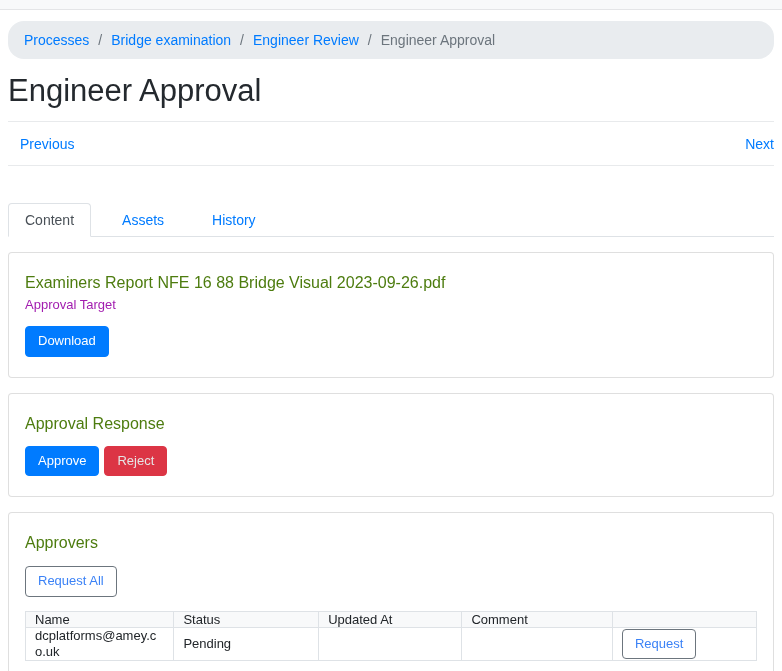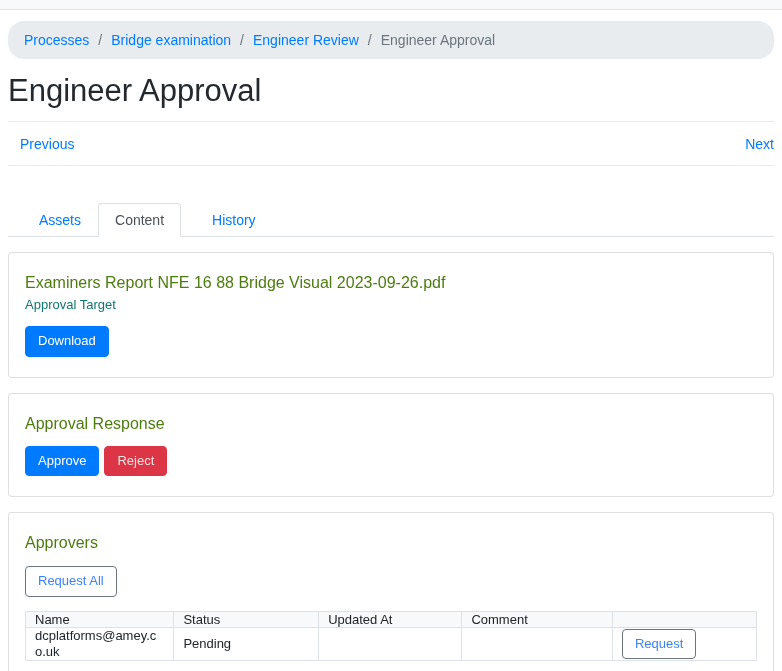--- a/index.html
+++ b/index.html
@@ -49,21 +49,21 @@
     border-radius: 4px 4px 0 0;
   }
   .tab.inactive { color: #007bff; margin-left: 14px; }
 
   
   .card {
     border: 1px solid rgba(0,0,0,.125); border-radius: 4px;
     margin-top: 15px; padding: 20px 16px; background: #fff;
   }
   .card-title { font-size: 16px; color: #4d7c0f; line-height: 1.2; }
-  .card-subtitle { font-size: 13px; color: #0f766e; margin-top: 5px; }
+  .card-subtitle { font-size: 13px; color: #a21caf; margin-top: 5px; }
 
   
   .btn {
     display: inline-block; font-size: 13px; line-height: 1.25;
     padding: 6px 12px; border-radius: 4px; border: 1px solid transparent;
     cursor: pointer; font-family: inherit; text-align: center;
   }
   .btn-primary { background: #007bff; border-color: #007bff; color: #ffffff; }
   .btn-danger  { background: #dc3545; border-color: #dc3545; color: #e5e5e5; }
   .btn-outline { background: #ffffff; border-color: #6c757d; color: #3b82f6; }
@@ -104,22 +104,22 @@
   <hr class="rule">
 
   <div class="pager">
     <a href="#">Previous</a>
     <a href="#">Next</a>
   </div>
 
   <hr class="rule">
 
   <div class="tabs">
+    <a class="tab active">Content</a>
     <a class="tab inactive" href="#">Assets</a>
-    <a class="tab active">Content</a>
     <a class="tab inactive" href="#">History</a>
   </div>
 
   <div class="card">
     <div class="card-title">Examiners Report NFE 16 88 Bridge Visual 2023-09-26.pdf</div>
     <div class="card-subtitle">Approval Target</div>
     <button class="btn btn-primary mt-btn">Download</button>
   </div>
 
   <div class="card">

